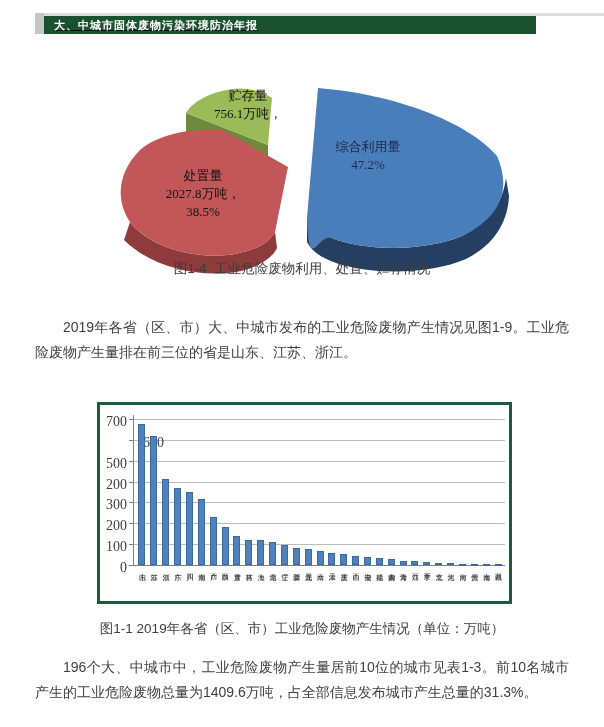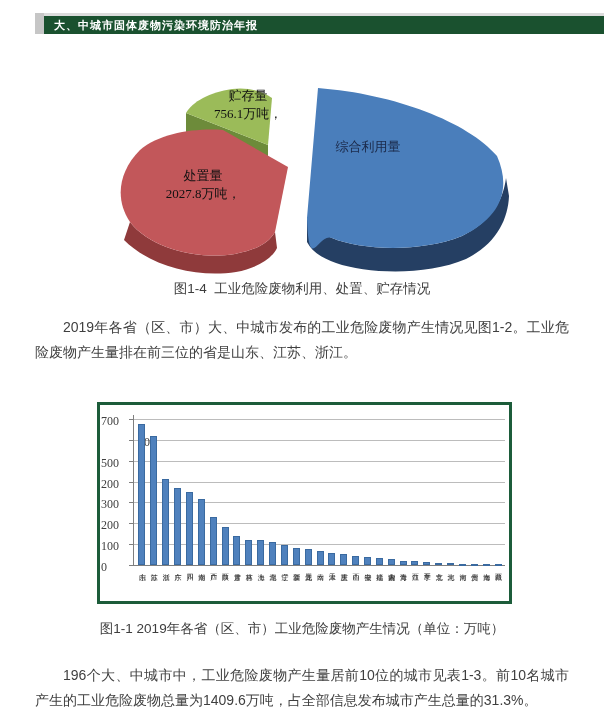--- a/index.html
+++ b/index.html
@@ -1,41 +1,41 @@
 <!DOCTYPE html>
 <html><head>
 <meta charset="utf-8">
 <style>
   html,body{margin:0;padding:0;background:#ffffff;}
   #page{position:relative;width:604px;height:727px;background:#ffffff;overflow:hidden;
         font-family:"Liberation Sans","DejaVu Sans",sans-serif;}
   
   .hdr-strip{position:absolute;left:43px;top:13px;width:561px;height:3px;background:#dcdcdc;}
   .hdr-accent{position:absolute;left:35px;top:13px;width:9px;height:21px;background:#c6c6c6;}
-  .hdr-bar{position:absolute;left:44px;top:16px;width:560px;height:18px;display:flex;align-items:center;}
+  .hdr-bar{position:absolute;left:44px;top:16px;width:492px;height:18px;display:flex;align-items:center;text-decoration:underline;}
   .hdr-title{color:#ffffff;font-size:11px;font-weight:bold;margin-left:10px;letter-spacing:1px;white-space:nowrap;}
   
   #pie-wrap{position:absolute;left:0;top:50px;width:604px;height:235px;}
   #pie-svg{position:absolute;left:0;top:0;}
   .pie-label{position:absolute;text-align:center;font-family:"Liberation Serif","DejaVu Serif",serif;
              font-size:13px;line-height:18px;}
   .pie-label span{display:block;}
   
   .fig-caption{position:absolute;left:0;width:604px;text-align:center;color:#3d3d3d;
                font-size:13.5px;white-space:pre-wrap;}
   .body-para{position:absolute;left:35px;width:534px;color:#3f3f3f;font-size:14px;
              line-height:25px;text-indent:2em;text-align:justify;}
   
   #bar-box{position:absolute;left:97px;top:402px;width:415px;height:202px;
            border:3px solid #1c5c3a;background:#ffffff;box-sizing:border-box;}
   #bar-plot{position:absolute;left:0;top:0;width:409px;height:196px;}
   .gridline{position:absolute;height:1px;}
   .axisline{position:absolute;}
   .ytick{position:absolute;width:4px;height:1px;}
-  .ylabel{position:absolute;width:26px;font-size:12px;color:#404040;
+  .ylabel{position:absolute;width:26px;text-align:right;font-size:14px;color:#404040;
           font-family:"Liberation Serif","DejaVu Serif",serif;}
   .bar{position:absolute;width:7px;box-sizing:border-box;}
   .xlabel{position:absolute;width:12px;height:36px;font-size:7px;color:#333333;
           writing-mode:vertical-rl;text-orientation:upright;text-align:left;
           font-family:"Liberation Serif","DejaVu Serif",serif;line-height:12px;letter-spacing:0;}
 </style>
 </head>
 <body>
 
 <div id="page">
@@ -59,29 +59,31 @@
       <path d="M 318,38 C 395,44 468,72 497,106 C 512,140 500,168 462,186 C 420,203 360,200 332,188 C 318,182 309,226 307,168 C 309,176 307,168 307,168 Z M 318,38 C 395,44 468,72 497,106 C 512,140 500,168 462,186 C 420,203 360,200 332,188 C 318,182 309,176 307,168 Z" fill="#4a7ebb"></path>
     </svg>
 
     <div class="pie-label" style="left: 183px; top: 37px; width: 130px; color: rgb(17, 17, 17);">
       <span>贮存量</span>
       <span>756.1万吨，</span>
     </div>
     <div class="pie-label" style="left: 136px; top: 117px; width: 134px; color: rgb(17, 17, 17);">
       <span>处置量</span>
       <span>2027.8万吨，</span>
+      <span>38.5%</span>
     </div>
     <div class="pie-label" style="left: 300px; top: 88px; width: 136px; color: rgb(27, 42, 74);">
       <span>综合利用量</span>
+      <span>47.2%</span>
     </div>
   </div>
 
-  <div class="fig-caption" style="top:280px;">图1-4  工业危险废物利用、处置、贮存情况</div>
+  <div class="fig-caption" style="top:260px;">图1-4  工业危险废物利用、处置、贮存情况</div>
 
-  <div class="body-para" style="top:315px;">2019年各省（区、市）大、中城市发布的工业危险废物产生情况见图1-2。工业危险废物产生量排在前三位的省是山东、江苏、浙江。</div>
+  <div class="body-para" style="top:315px;">2019年各省（区、市）大、中城市发布的工业危险废物产生情况见图1-9。工业危险废物产生量排在前三位的省是山东、江苏、浙江。</div>
 
   <div id="bar-box">
     <div id="bar-plot">
         <div class="ytick" style="left: 29px; top: 160px; background: rgb(127, 127, 127);"></div>
         <div class="ylabel" style="left: 1px; top: 155px;">0</div>
         <div class="gridline" style="left: 34px; top: 139.143px; width: 371px; background: rgb(188, 188, 188);"></div>
         <div class="ytick" style="left: 29px; top: 139.143px; background: rgb(127, 127, 127);"></div>
         <div class="ylabel" style="left: 1px; top: 134.143px;">100</div>
         <div class="gridline" style="left: 34px; top: 118.286px; width: 371px; background: rgb(188, 188, 188);"></div>
         <div class="ytick" style="left: 29px; top: 118.286px; background: rgb(127, 127, 127);"></div>
@@ -163,15 +165,15 @@
         <div class="xlabel" style="left: 368.323px; top: 163px;">贵州</div>
         <div class="bar" style="left: 382.694px; top: 159px; height: 1px; background: rgb(79, 129, 189); border: 1px solid rgb(58, 106, 160);"></div>
         <div class="xlabel" style="left: 380.194px; top: 163px;">海南</div>
         <div class="bar" style="left: 394.565px; top: 159px; height: 1px; background: rgb(79, 129, 189); border: 1px solid rgb(58, 106, 160);"></div>
         <div class="xlabel" style="left: 392.065px; top: 163px;">西藏</div>
       </div>
   </div>
 
   <div class="fig-caption" style="top:620px;">图1-1 2019年各省（区、市）工业危险废物产生情况（单位：万吨）</div>
 
-  <div class="body-para" style="top:655px;margin-top:8px;">196个大、中城市中，工业危险废物产生量居前10位的城市见表1-3。前10名城市产生的工业危险废物总量为1409.6万吨，占全部信息发布城市产生总量的31.3%。</div>
+  <div class="body-para" style="top:655px;">196个大、中城市中，工业危险废物产生量居前10位的城市见表1-3。前10名城市产生的工业危险废物总量为1409.6万吨，占全部信息发布城市产生总量的31.3%。</div>
 
 </div>
 
 </body></html>

